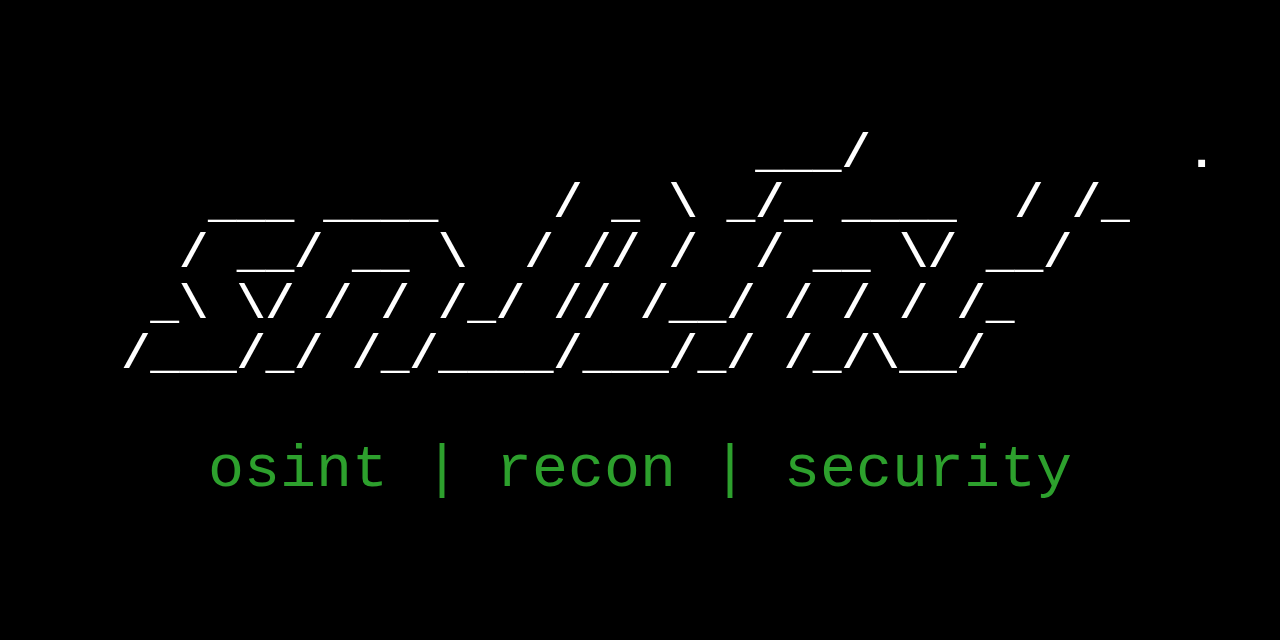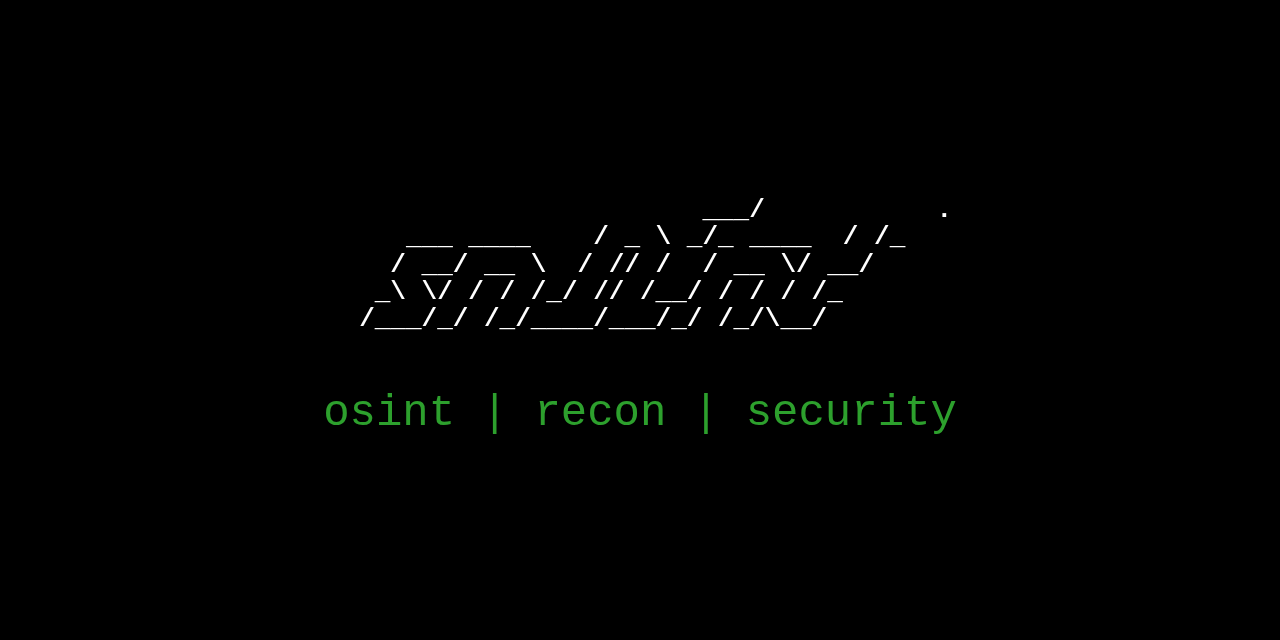--- a/index.html
+++ b/index.html
@@ -14,32 +14,32 @@
       display: flex;
       flex-direction: column;
       align-items: center;
       justify-content: center;
       font-family: 'Courier New', Courier, monospace;
       overflow: hidden;
     }
     .ascii-art {
       color: #ffffff;
       font-family: 'Courier New', Courier, monospace;
-      font-size: 26px;
+      font-size: 48px;
       line-height: 1.05;
       letter-spacing: 0;
       white-space: pre;
       text-align: left;
       font-weight: bold;
       margin-bottom: 50px;
     }
     .tagline {
       color: #2da02d;
       font-family: 'Courier New', Courier, monospace;
-      font-size: 44px;
+      font-size: 60px;
       line-height: 1.35;
       text-align: center;
       font-weight: normal;
     }
     .tagline .tags {
       display: block;
     }
     .tagline .irc {
       display: block;
     }

